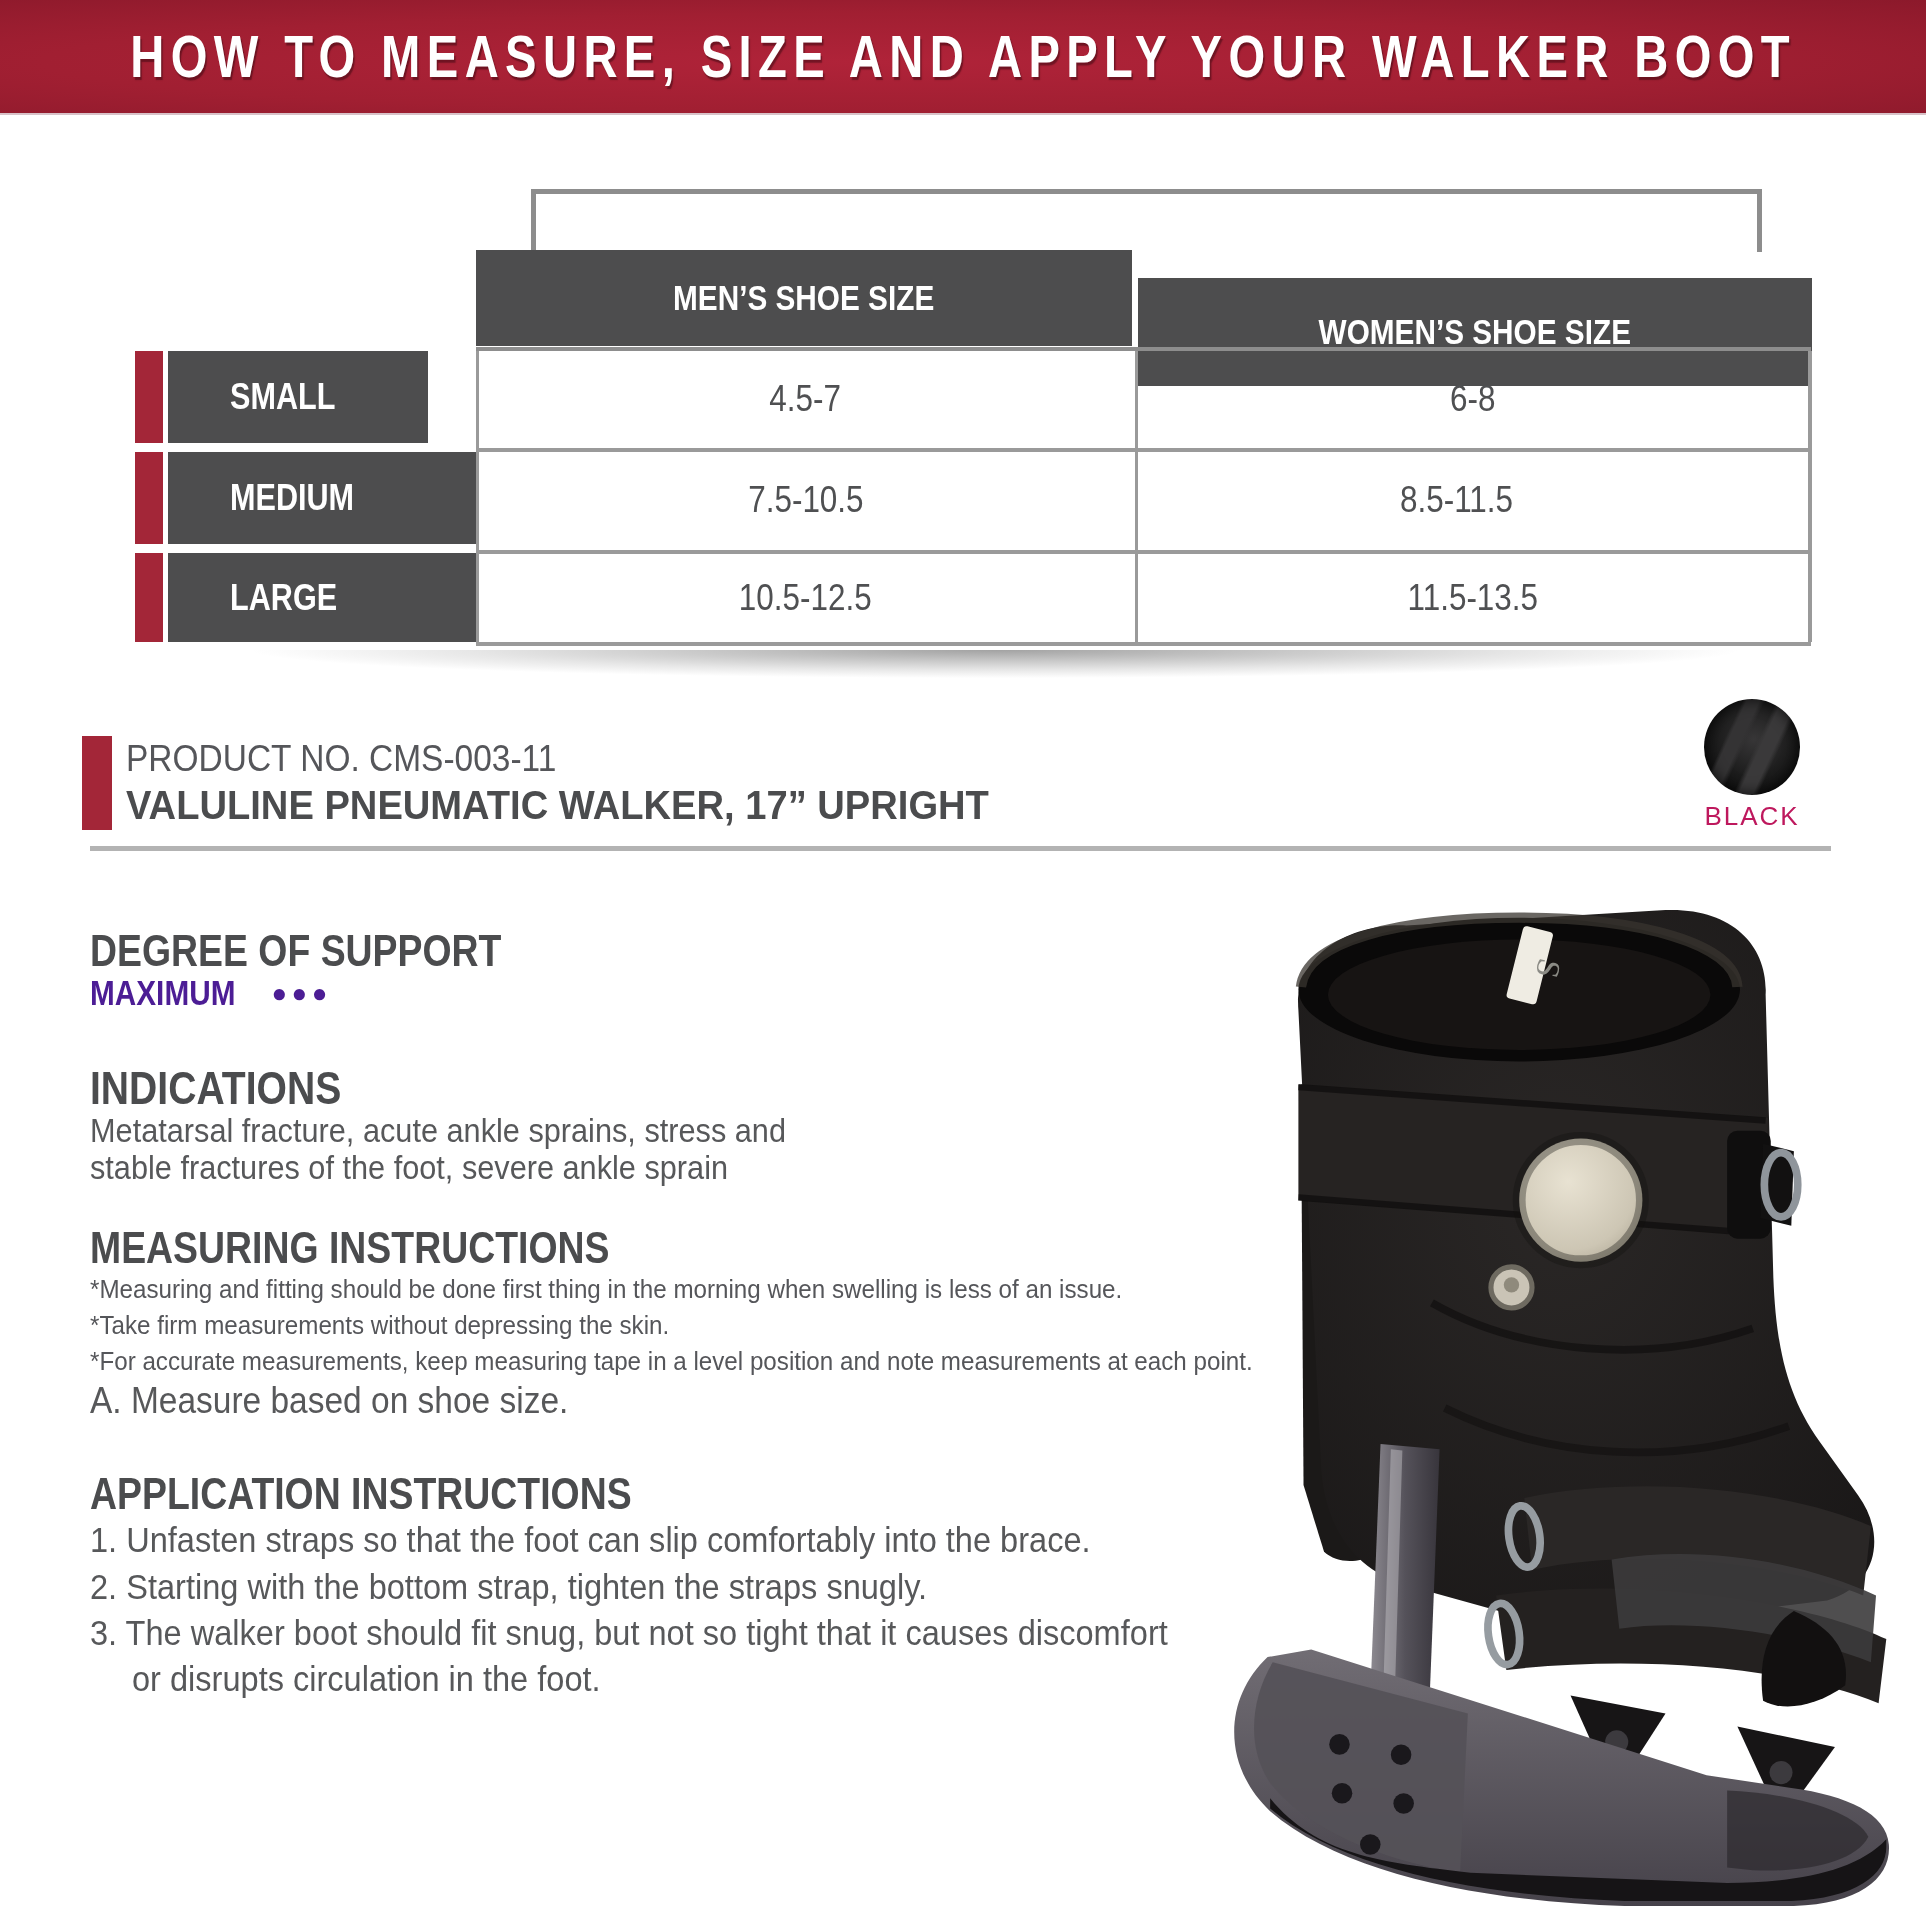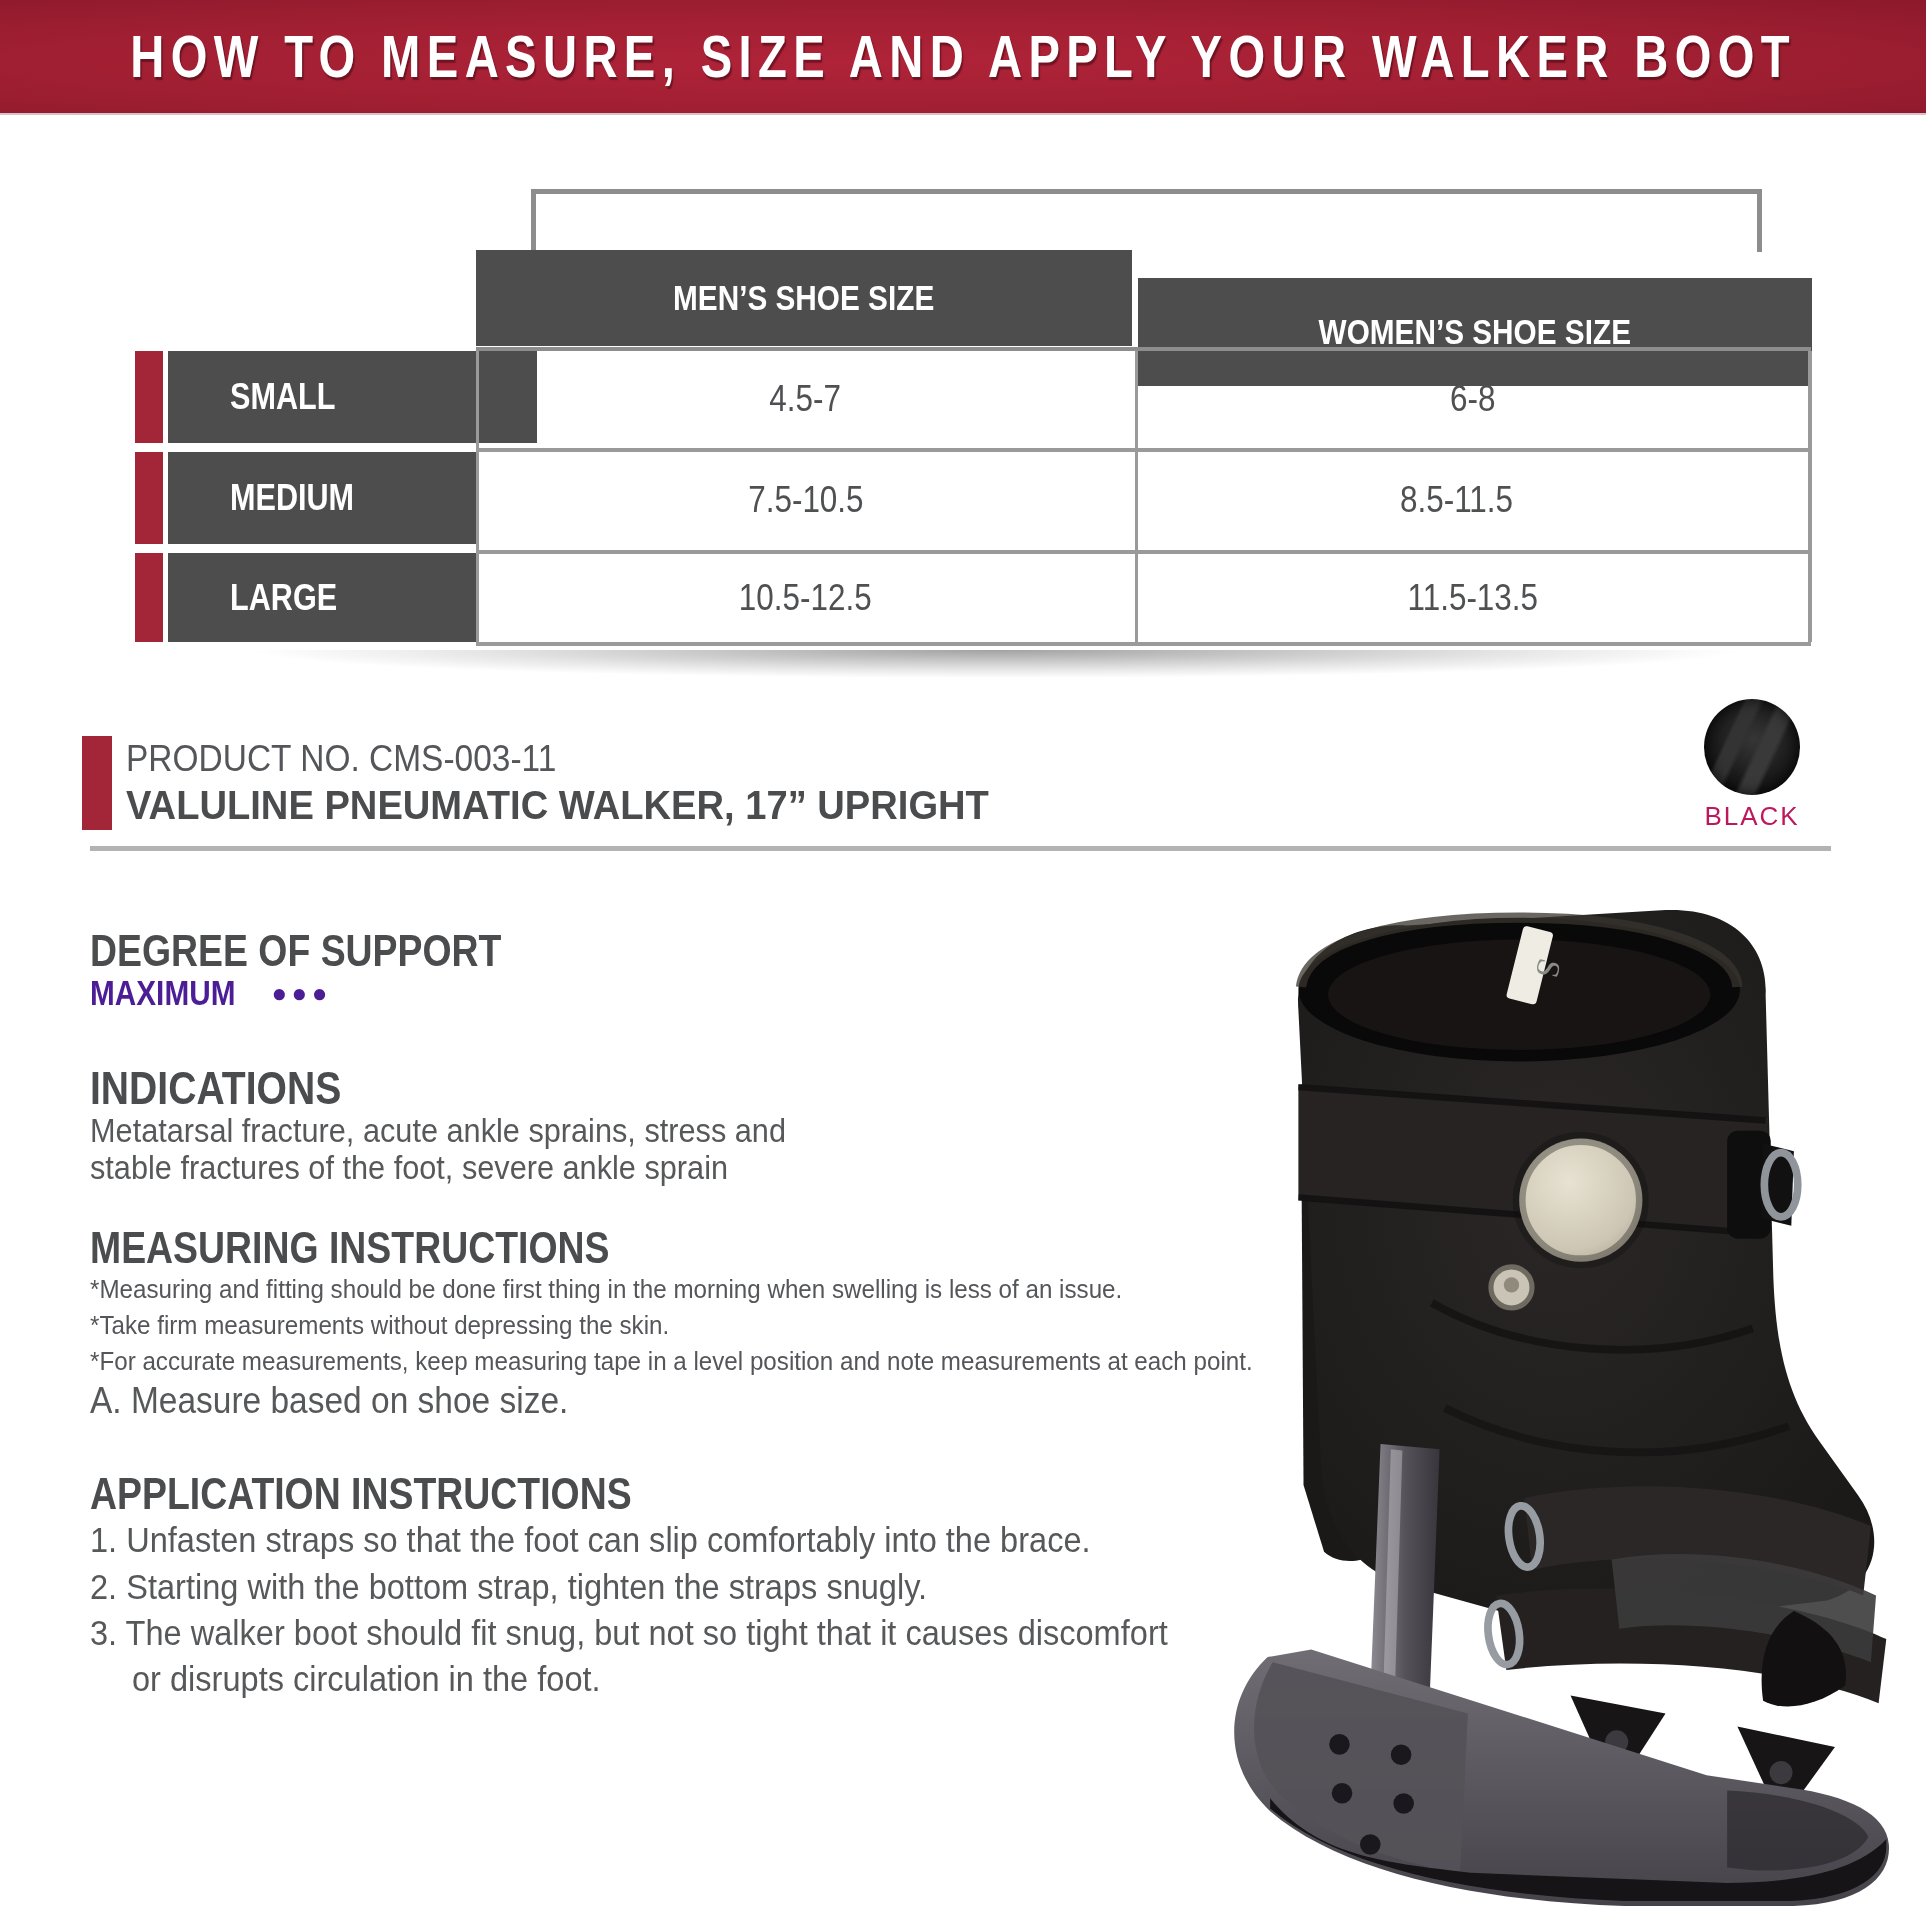--- a/index.html
+++ b/index.html
@@ -68,21 +68,21 @@
 
   <div class="abs graybox" style="left:476px;top:250px;width:656px;height:96px;">
     <span class="cond wb" style="font-size:35px;">MEN’S SHOE SIZE</span>
   </div>
   <div class="abs graybox" style="left:1138px;top:250px;width:674px;height:108px;margin-top:28px;">
     <span class="cond wb" style="font-size:35px;">WOMEN’S SHOE SIZE</span>
   </div>
   <div class="abs bracket" style="left:476px;top:347px;width:1335px;height:3.9px;"></div>
 
   <div class="abs redbar" style="left:135px;top:351px;width:28px;height:92px;"></div>
-  <div class="abs rowlabel" style="left:168px;top:351px;width:369px;height:92px;">
+  <div class="abs rowlabel" style="left:168px;top:351px;width:260px;height:92px;">
     <span class="condL">SMALL</span>
   </div>
   <div class="abs cell" style="left:476px;top:351px;width:659px;height:95px;">
     <span class="cond">4.5-7</span>
   </div>
   <div class="abs cell" style="left:1138px;top:351px;width:670px;height:95px;">
     <span class="cond">6-8</span>
   </div>
   <div class="abs cline" style="left:476px;top:448px;width:1335px;height:3.9px;"></div>
 

